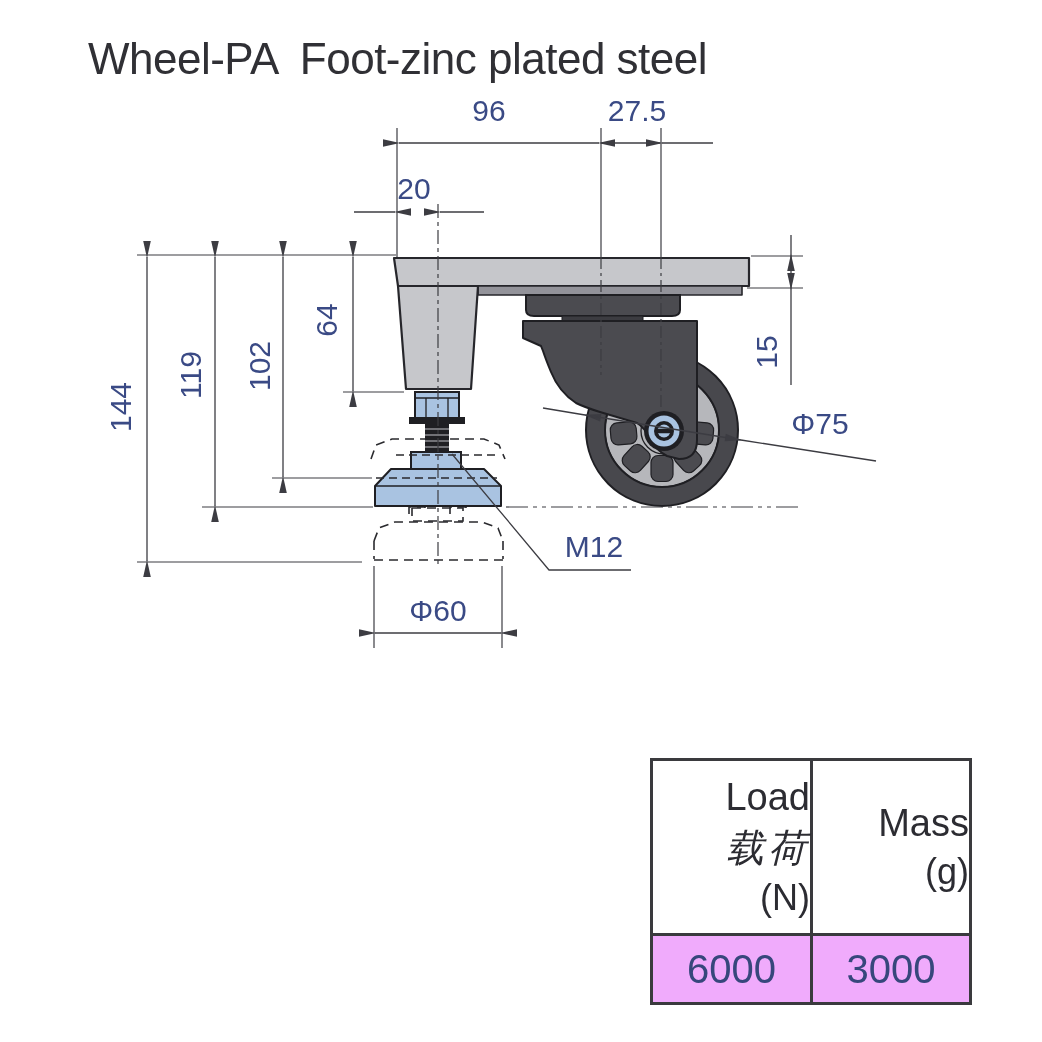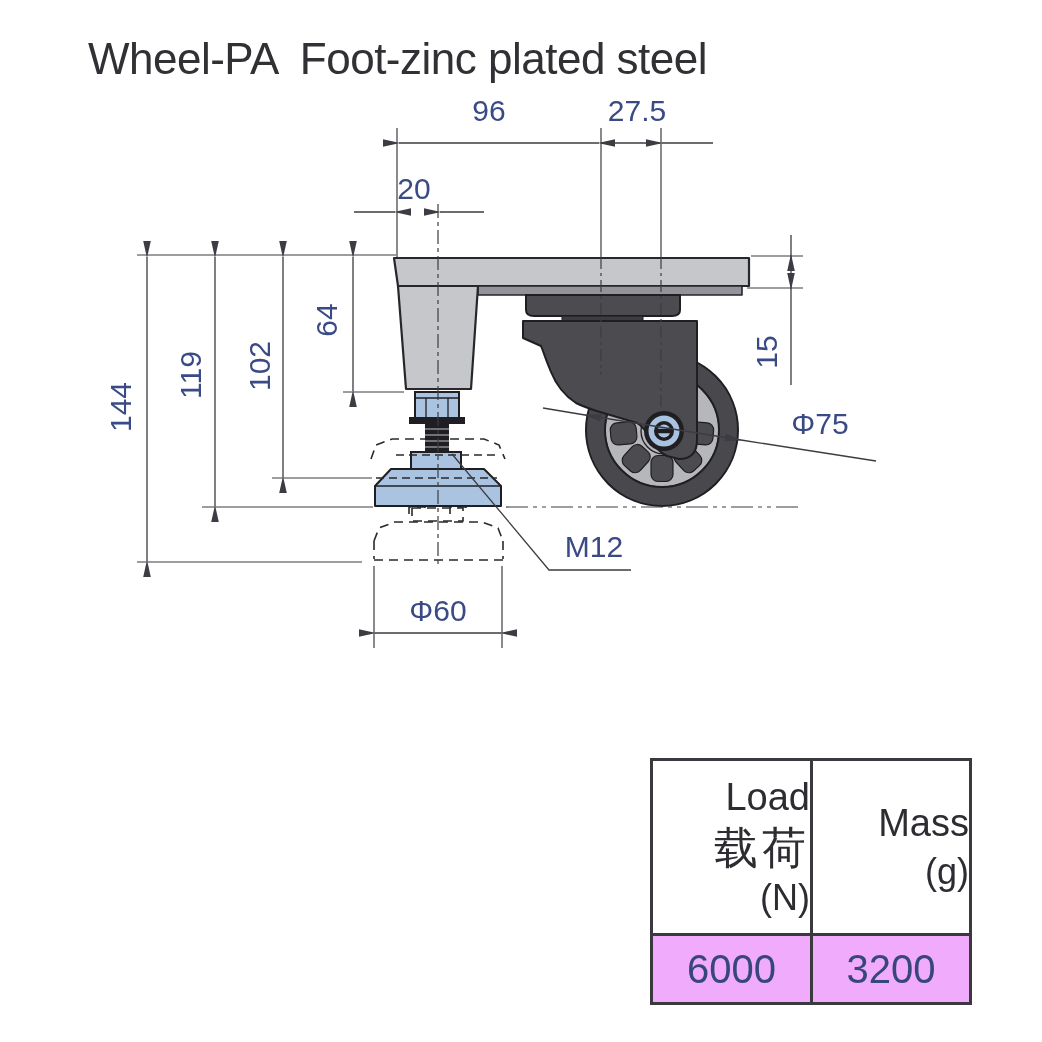--- a/index.html
+++ b/index.html
@@ -11,21 +11,21 @@
   svg text{font-family:"Liberation Sans", sans-serif;fill:#3a4a85;font-size:30px;}
 
   
   .spec{position:absolute;left:650px;top:758px;width:322px;height:247px;
         box-sizing:border-box;border:3px solid #3a3a3e;display:grid;
         grid-template-columns:160px 1fr;grid-template-rows:172px 1fr;}
   .spec .cell{box-sizing:border-box;display:flex;flex-direction:column;
         align-items:flex-end;justify-content:center;background:#ffffff;color:#2c2c32;}
   .spec .cell.c0{border-right:3px solid #3a3a3e;}
   .spec .cell .en{font-size:38px;line-height:50px;}
-  .spec .cell .zh{font-size:44px;line-height:52px;letter-spacing:4px;}
+  .spec .cell .zh{font-size:38px;line-height:52px;letter-spacing:4px;font-style:italic;}
   .spec .cell .un{font-size:36px;line-height:48px;}
   .spec .val{box-sizing:border-box;display:flex;align-items:center;justify-content:center;
         background:#f0abfc;border-top:3px solid #3a3a3e;font-size:40px;color:#37477c;}
   .spec .val.c0{border-right:3px solid #3a3a3e;}
 </style>
 </head>
 <body>
 
 <div class="stage">
 
@@ -161,16 +161,16 @@
     <div class="cell c0">
       <div class="en">Load</div>
       <div class="zh">载荷</div>
       <div class="un">(N)</div>
     </div>
     <div class="cell">
       <div class="en">Mass</div>
       <div class="un">(g)</div>
     </div>
     <div class="val c0">6000</div>
-    <div class="val">3200</div>
+    <div class="val">3000</div>
   </div>
 
 </div>
 
 </body></html>

